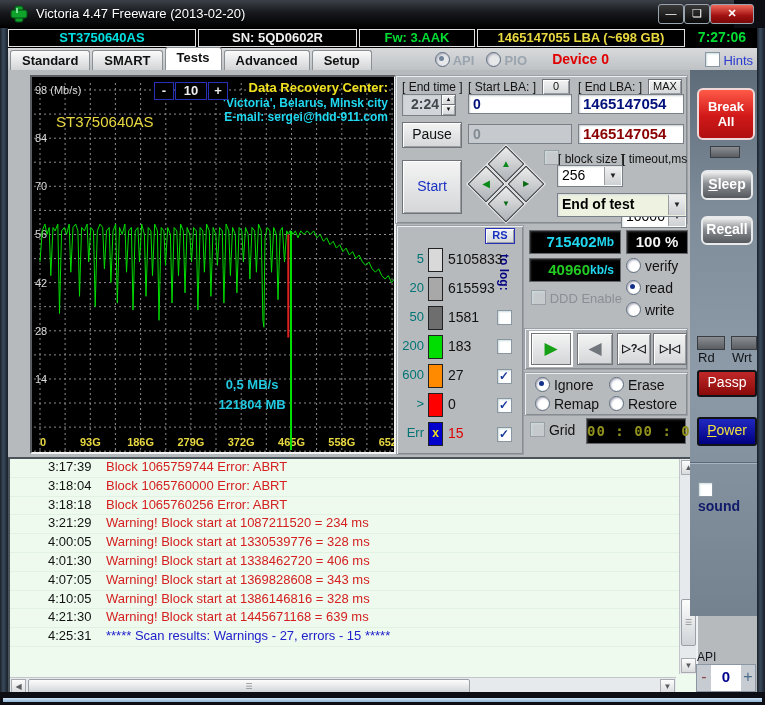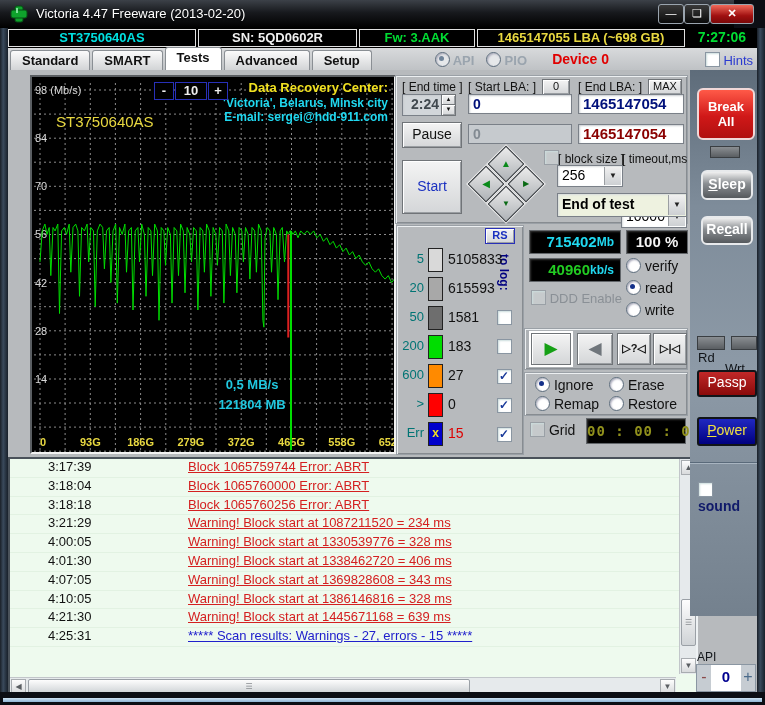--- a/index.html
+++ b/index.html
@@ -76,21 +76,21 @@
   .bin-lbl{position:absolute;left:0;top:3px;width:24px;text-align:right;color:#007474;font-size:13px;}
   .bin-swatch{position:absolute;left:28px;top:0;width:13px;height:22px;border:1px solid #222;
     text-align:center;font-weight:bold;font-size:12px;line-height:20px;color:#f0e020;}
   .bin-val{position:absolute;left:48px;top:3px;font-size:14px;color:#111;}
   .bin-cb{position:absolute;left:97px;top:4px;}
   
   .log-outer{position:absolute;left:0;top:387px;width:686px;height:235px;background:#eefaee;
     border:2px solid;border-color:#4a525a #eef2f4 #eef2f4 #4a525a;}
   .log-row{height:17.8px;font-size:13px;white-space:nowrap;border-bottom:1px solid #e2f2e2;}
   .log-time{display:inline-block;width:58px;margin-left:38px;color:#111;}
-  .log-msg{display:inline-block;margin-left:82px;text-decoration:underline;}
+  .log-msg{display:inline-block;}
   .sbar-v{position:absolute;right:0;top:0;width:16px;height:215px;background:#e6eaec;border-left:1px solid #c2c6ca;}
   .sbar-h{position:absolute;left:0;bottom:0;height:16px;width:666px;background:#e6eaec;border-top:1px solid #c2c6ca;}
   .sb-btn{position:absolute;background:linear-gradient(180deg,#fdfdfd,#d8dadc);border:1px solid #a8acb0;
     color:#5a5e62;font-size:8px;text-align:center;}
   .sb-thumb{position:absolute;background:linear-gradient(180deg,#fdfdfd,#cfd3d6);border:1px solid #9aa0a6;border-radius:2px;
     color:#8a8e92;font-size:8px;text-align:center;}
   
   .sidebar{position:absolute;left:682px;top:0;width:67px;height:546px;
     background:linear-gradient(180deg,#5e6c7a 0%,#7e8c9a 25%,#8d9aa7 55%,#74818e 100%);}
   .side-btn{position:absolute;text-align:center;font-weight:bold;border-radius:6px;}
@@ -341,21 +341,21 @@
     </div>
 
     <div class="sidebar">
       <div class="side-btn" style="left:7px;top:18px;width:54px;height:48px;background:linear-gradient(180deg,#ff5a48,#d01818 55%,#b01010);border:2px solid #f0d8d8;color:#fff;font-size:13px;display:flex;align-items:center;justify-content:center;">Break All</div>
       <div class="led" style="left:20px;top:76px;width:28px;height:10px;"></div>
       <div class="side-btn" style="left:11px;top:100px;width:48px;height:26px;background:linear-gradient(180deg,#f0f0f0,#8a8e92 45%,#55595d);border:2px solid #e8eaec;color:#fff;font-size:14px;line-height:24px;"><u>S</u><span>l</span><span>e</span><span>e</span><span>p</span></div>
       <div class="side-btn" style="left:11px;top:146px;width:48px;height:25px;background:linear-gradient(180deg,#f0f0f0,#8a8e92 45%,#55595d);border:2px solid #e8eaec;color:#fff;font-size:14px;line-height:23px;"><span>R</span><span>e</span><u>c</u><span>a</span><span>l</span><span>l</span></div>
       <div class="led" style="left:7px;top:266px;width:26px;height:12px;"></div>
       <div class="led" style="left:41px;top:266px;width:24px;height:12px;"></div>
       <div style="position:absolute;left:8px;top:280px;font-size:13px;color:#101418;">Rd</div>
-      <div style="position:absolute;left:35px;top:280px;font-size:13px;color:#101418;margin-top:11px;">Wrt</div>
+      <div style="position:absolute;left:42px;top:280px;font-size:13px;color:#101418;">Wrt</div>
       <div class="side-btn" style="left:7px;top:300px;width:56px;height:23px;background:linear-gradient(180deg,#c02828,#8a0a0a);border:2px solid #101418;border-radius:3px;color:#fff;font-size:14px;line-height:21px;font-weight:normal;">Passp</div>
       <div class="side-btn" style="left:7px;top:347px;width:56px;height:25px;background:linear-gradient(180deg,#2028c0,#000080);border:2px solid #101418;border-radius:3px;color:#f0e040;font-size:14px;line-height:23px;font-weight:normal;"><u>P</u><span>o</span><span>w</span><span>e</span><span>r</span></div>
       <div style="position:absolute;left:0;top:392px;width:67px;border-top:1px solid #5a6a7a;border-bottom:1px solid #a8b4c0;"></div>
       <div style="position:absolute;left:8px;top:412px;font-size:14px;font-weight:bold;color:#101a6a;">
         <span class="cb"></span>
         <span>sound</span>
       </div>
       <div style="position:absolute;left:7px;top:580px;font-size:12px;color:#14181c;">API number</div>
       <div style="position:absolute;left:6px;top:594px;width:58px;height:26px;display:flex;border:1px solid #8a96a2;">
         <div style="width:14px;background:#c6ccd2;color:#8a4a4a;text-align:center;line-height:24px;">-</div>

